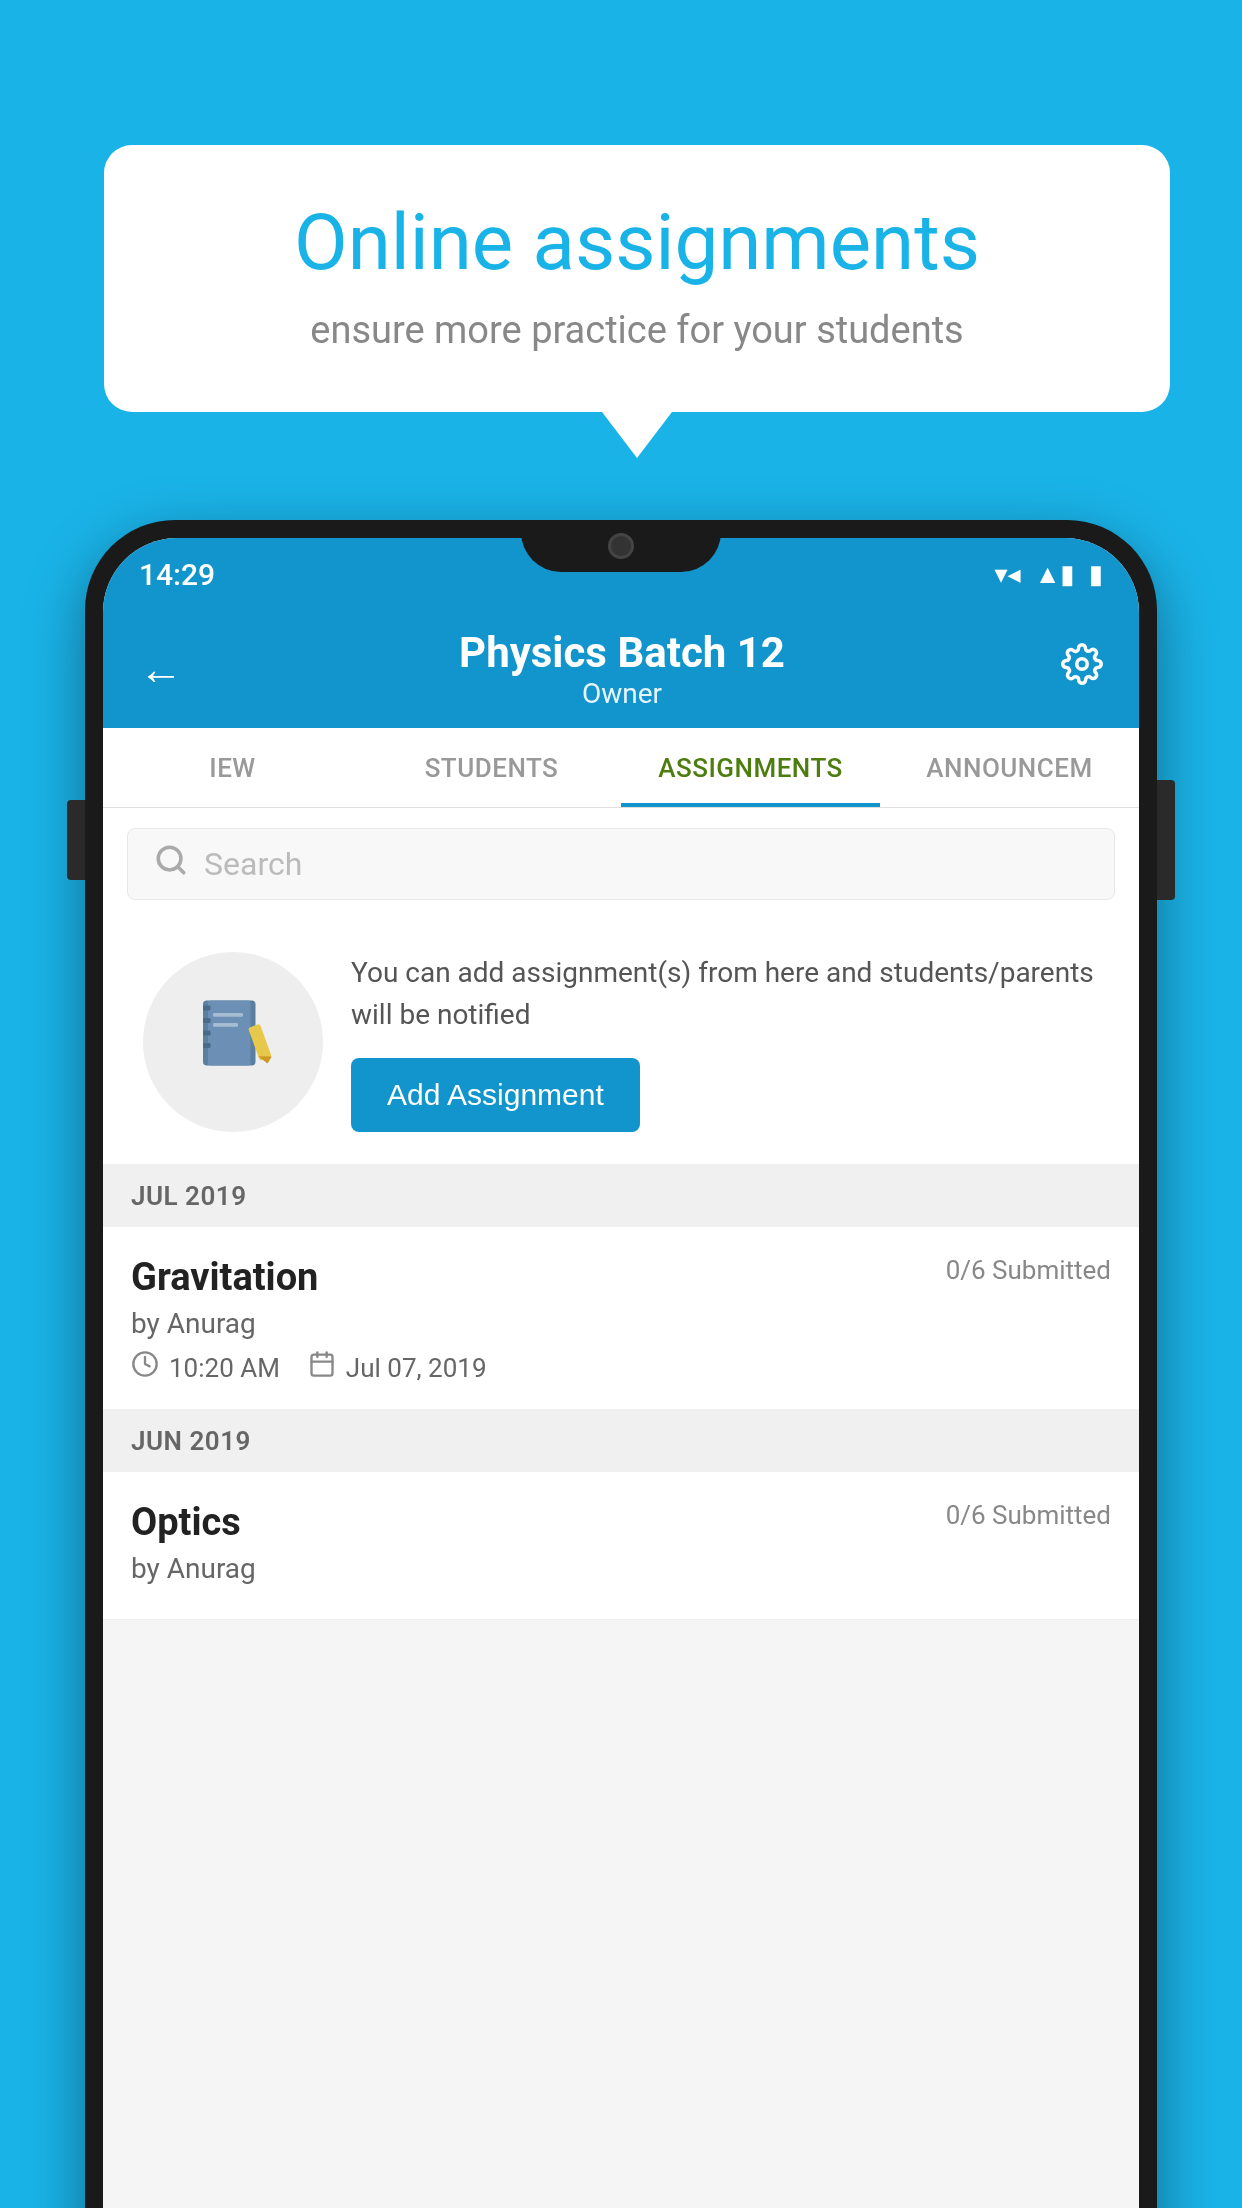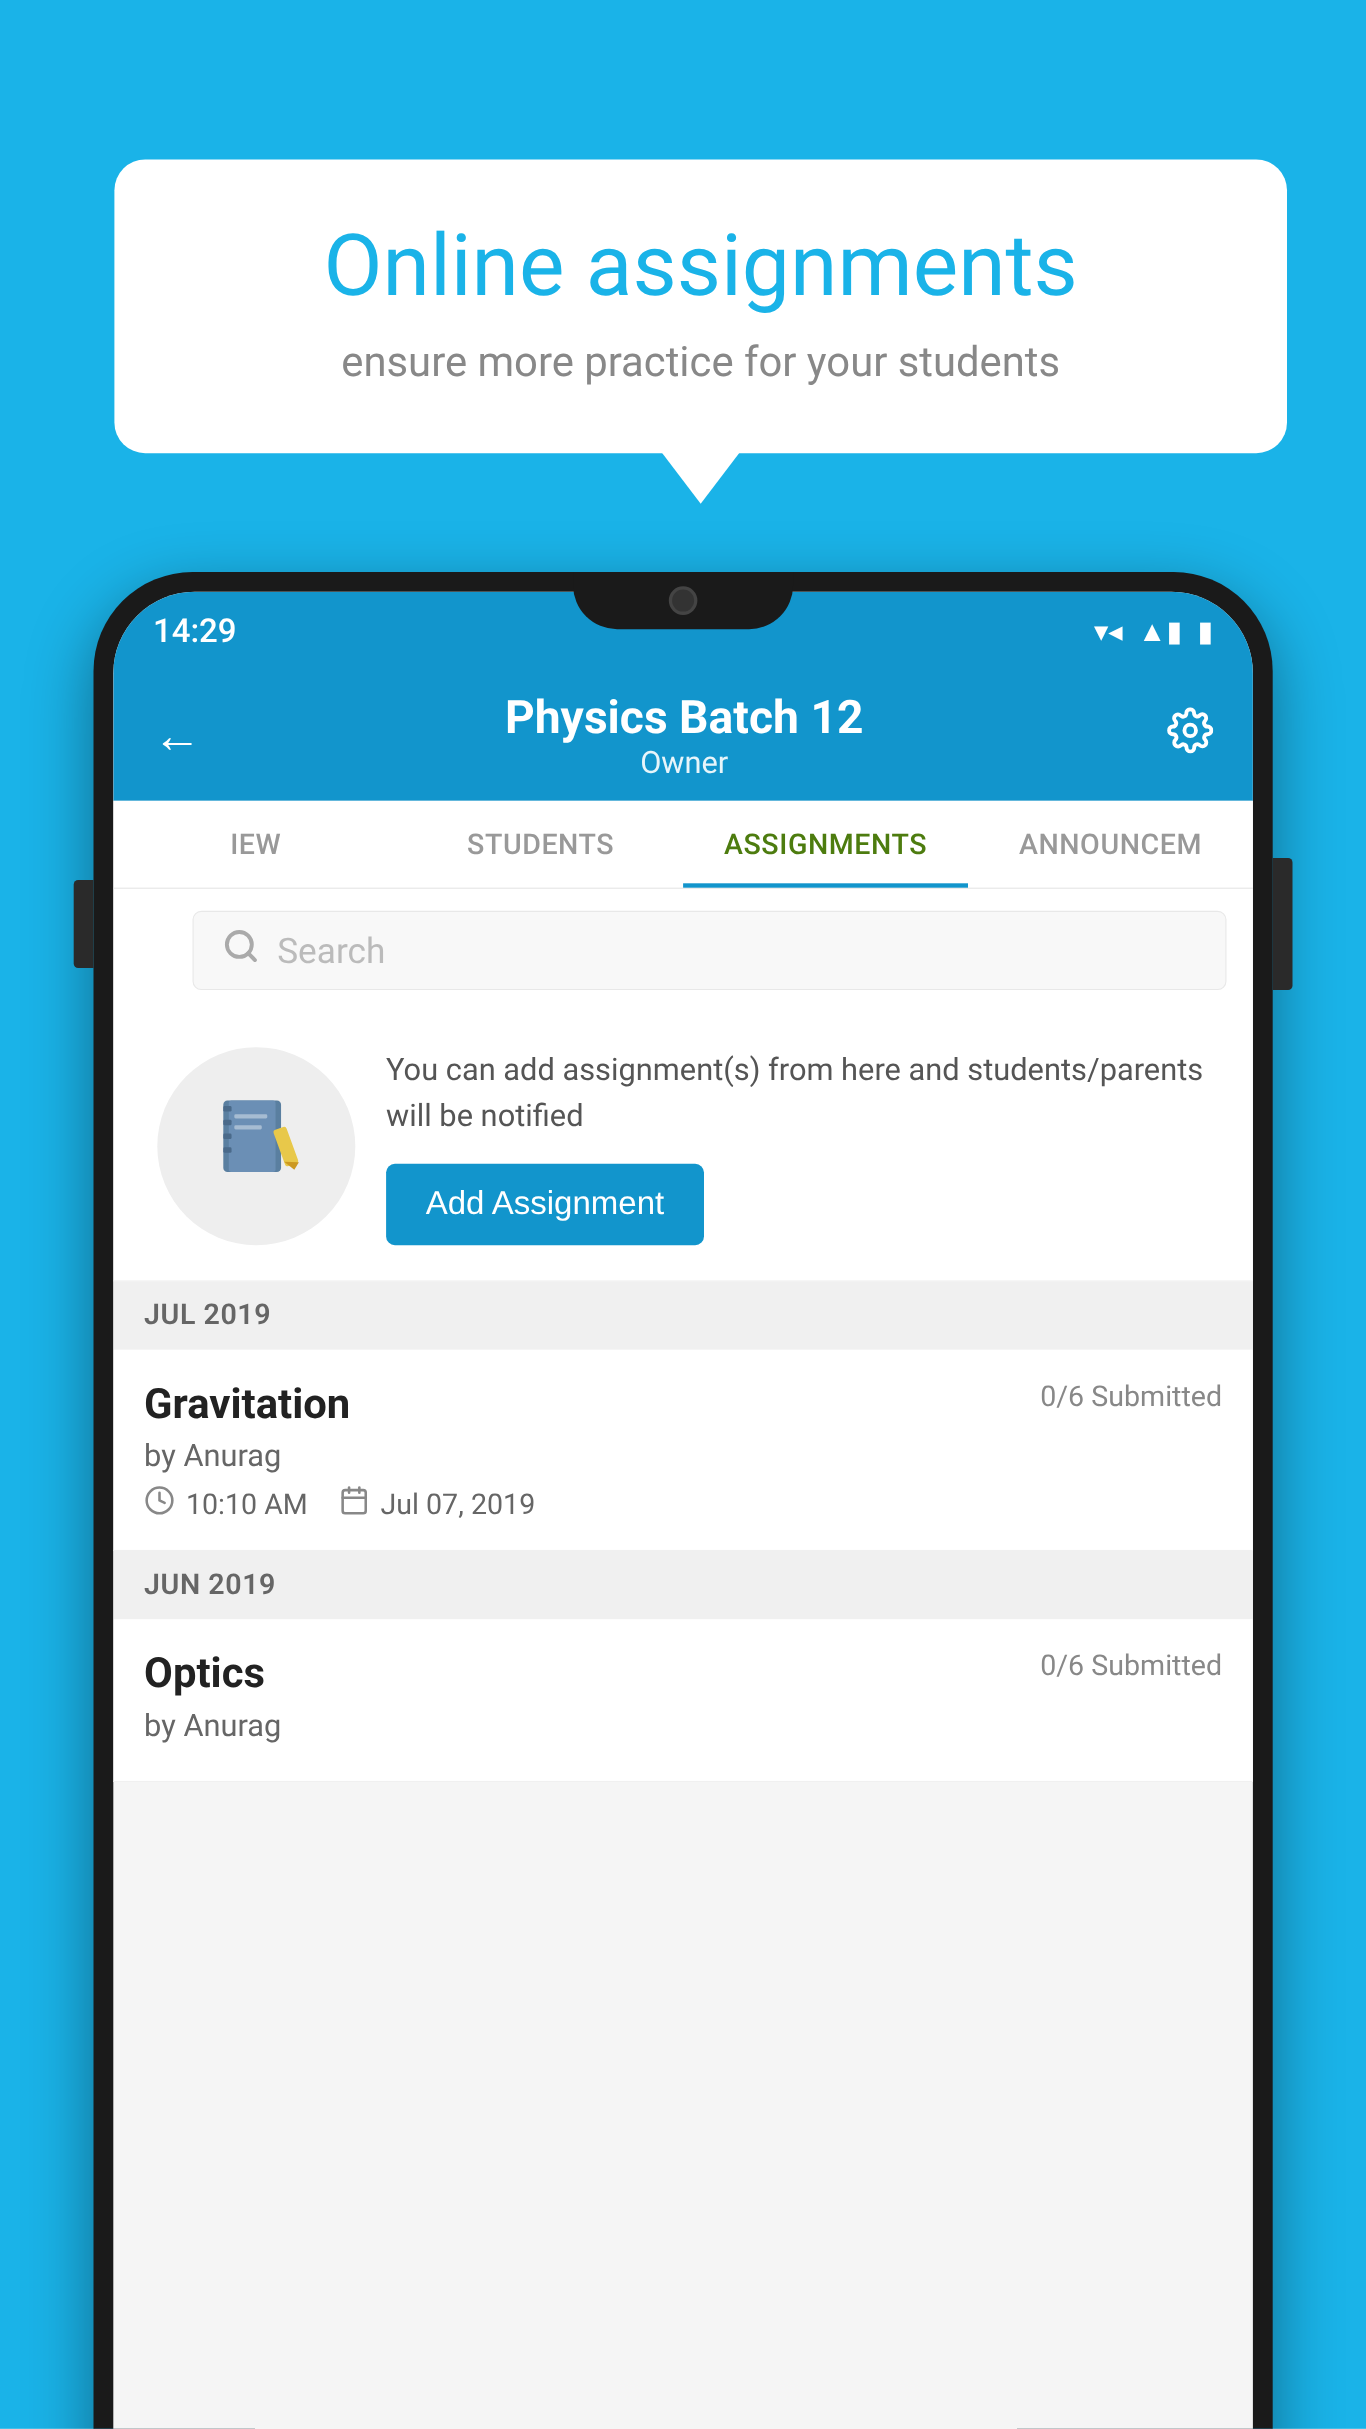--- a/index.html
+++ b/index.html
@@ -223,21 +223,20 @@
     }
     .search-bar {
       background: #f8f8f8;
       border: 1px solid #e8e8e8;
       border-radius: 8px;
       height: 72px;
       display: flex;
       align-items: center;
       padding: 0 26px;
       gap: 16px;
-      margin-left: 48px;
     }
     .search-icon-svg {
       color: #aaa;
       font-size: 32px;
     }
     .search-text {
       color: #bbb;
       font-size: 32px;
     }
 
@@ -452,21 +451,21 @@
           </div>
           <div class="assignment-by">by Anurag</div>
           <div class="assignment-meta">
             <div class="meta-item">
               <span class="meta-icon">
                 <svg width="28" height="28" viewBox="0 0 24 24" fill="none" stroke="#888" stroke-width="2" stroke-linecap="round" stroke-linejoin="round">
                   <circle cx="12" cy="12" r="10"></circle>
                   <polyline points="12 6 12 12 16 14"></polyline>
                 </svg>
               </span>
-              <span>10:10 AM</span>
+              <span>10:20 AM</span>
             </div>
             <div class="meta-item">
               <span class="meta-icon">
                 <svg width="28" height="28" viewBox="0 0 24 24" fill="none" stroke="#888" stroke-width="2" stroke-linecap="round" stroke-linejoin="round">
                   <rect x="3" y="4" width="18" height="18" rx="2" ry="2"></rect>
                   <line x1="16" y1="2" x2="16" y2="6"></line>
                   <line x1="8" y1="2" x2="8" y2="6"></line>
                   <line x1="3" y1="10" x2="21" y2="10"></line>
                 </svg>
               </span>

